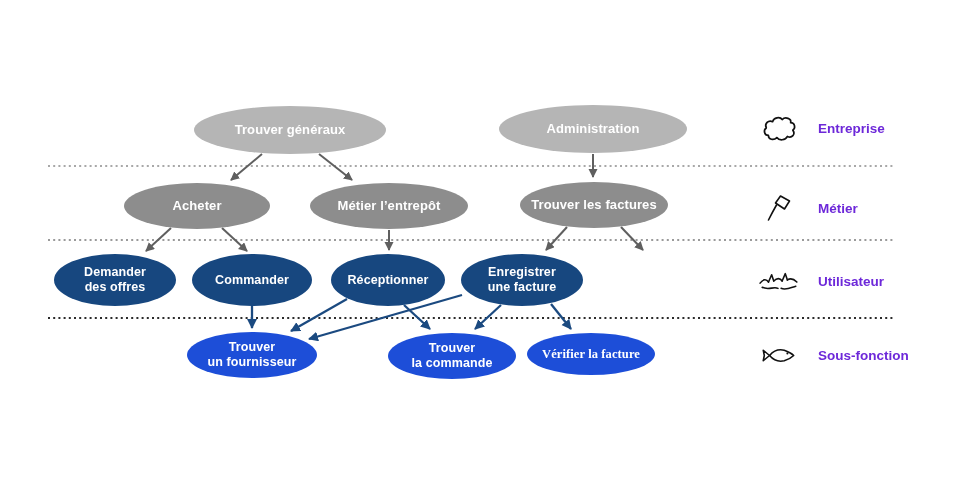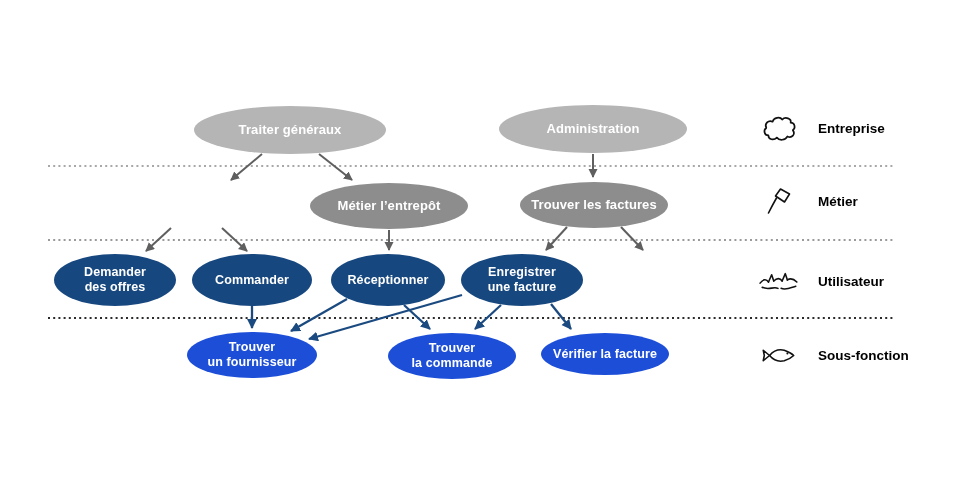--- a/index.html
+++ b/index.html
@@ -16,21 +16,21 @@
   }
   .lvl-1{background:#b5b5b5;font-size:13px;}
   .lvl-2{background:#8d8d8d;font-size:13px;}
   .lvl-3{background:#17477f;font-size:12.5px;}
   .lvl-4{background:#1d4ed8;font-size:12.5px;}
   .legend-row{
     position:absolute;left:756px;width:190px;height:32px;
     display:flex;align-items:center;
   }
   .legend-icon{width:46px;display:flex;align-items:center;justify-content:center;flex:0 0 46px;}
-  .legend-label{margin-left:16px;font-size:13.5px;font-weight:700;color:#000000;}
+  .legend-label{margin-left:16px;font-size:13.5px;font-weight:700;color:#6d28d9;}
 </style>
 </head>
 <body>
 
 <div class="canvas">
 
   <svg class="edges" viewBox="0 0 960 480" xmlns="http://www.w3.org/2000/svg">
     <defs>
       <marker id="ah-g" markerUnits="userSpaceOnUse" markerWidth="10" markerHeight="10" refX="8" refY="4.5" orient="auto">
         <path d="M0 0 L9 4.5 L0 9 Z" fill="#5f5f5f"></path>
@@ -58,49 +58,50 @@
     <g stroke="#1b4a80" stroke-width="2.3">
       <line x1="252" y1="306" x2="252" y2="328" marker-end="url(#ah-n)"></line>
       <line x1="347" y1="299" x2="291" y2="331" marker-end="url(#ah-n)"></line>
       <line x1="404" y1="305" x2="430" y2="329" marker-end="url(#ah-n)"></line>
       <line x1="462" y1="295" x2="309" y2="339" marker-end="url(#ah-n)"></line>
       <line x1="501" y1="305" x2="475" y2="329" marker-end="url(#ah-n)"></line>
       <line x1="551" y1="304" x2="571" y2="329" marker-end="url(#ah-n)"></line>
     </g>
   </svg>
 
-  <div class="node lvl-1" style="left:194px;top:106px;width:192px;height:48px;">Traiter généraux</div>
+  <div class="node lvl-1" style="left:194px;top:106px;width:192px;height:48px;">Trouver généraux</div>
   <div class="node lvl-1" style="left:499px;top:105px;width:188px;height:48px;">Administration</div>
 
+  <div class="node lvl-2" style="left:124px;top:183px;width:146px;height:46px;">Acheter</div>
   <div class="node lvl-2" style="left:310px;top:183px;width:158px;height:46px;">Métier l’entrepôt</div>
   <div class="node lvl-2" style="left:520px;top:182px;width:148px;height:46px;">Trouver les factures</div>
 
   <div class="node lvl-3" style="left:192px;top:254px;width:120px;height:52px;">Commander</div>
   <div class="node lvl-3" style="left:54px;top:254px;width:122px;height:52px;">Demander
 des offres</div>
   <div class="node lvl-3" style="left:331px;top:254px;width:114px;height:52px;">Réceptionner</div>
   <div class="node lvl-3" style="left:461px;top:254px;width:122px;height:52px;">Enregistrer
 une facture</div>
 
   <div class="node lvl-4" style="left:187px;top:332px;width:130px;height:46px;">Trouver
 un fournisseur</div>
   <div class="node lvl-4" style="left:388px;top:333px;width:128px;height:46px;">Trouver
 la commande</div>
-  <div class="node lvl-4" style="left:541px;top:333px;width:128px;height:42px;">Vérifier la facture</div>
+  <div class="node lvl-4" style="left:527px;top:333px;width:128px;height:42px;font-family:Liberation Serif, serif;">Vérifier la facture</div>
 
   <div class="legend-row" style="top:112px;">
     <span class="legend-icon">
       <svg width="36" height="28" viewBox="0 0 34 26" fill="none" stroke="#111" stroke-width="1.6" stroke-linejoin="round" stroke-linecap="round">
         <path d="M7 20 C3 20 2 15 5 13 C3 9 7 5 11 7 C12 3 18 2 20 5 C23 2 29 4 28 8 C32 8 33 13 30 15 C33 19 29 23 25 21 C23 25 17 25 15 22 C12 25 7 24 7 20 Z"></path>
       </svg>
     </span>
     <span class="legend-label">Entreprise</span>
   </div>
 
-  <div class="legend-row" style="top:185px;text-align:center;">
+  <div class="legend-row" style="top:192px;text-align:center;">
     <span class="legend-icon">
       <svg width="27" height="30" viewBox="0 0 26 30" fill="none" stroke="#111" stroke-width="1.6" stroke-linejoin="round" stroke-linecap="round">
         <polygon points="14,3 23,8 18,16 9,10"></polygon>
         <path d="M10 12 Q6 19 2 27"></path>
       </svg>
     </span>
     <span class="legend-label">Métier</span>
   </div>
 
   <div class="legend-row" style="top:265px;">

